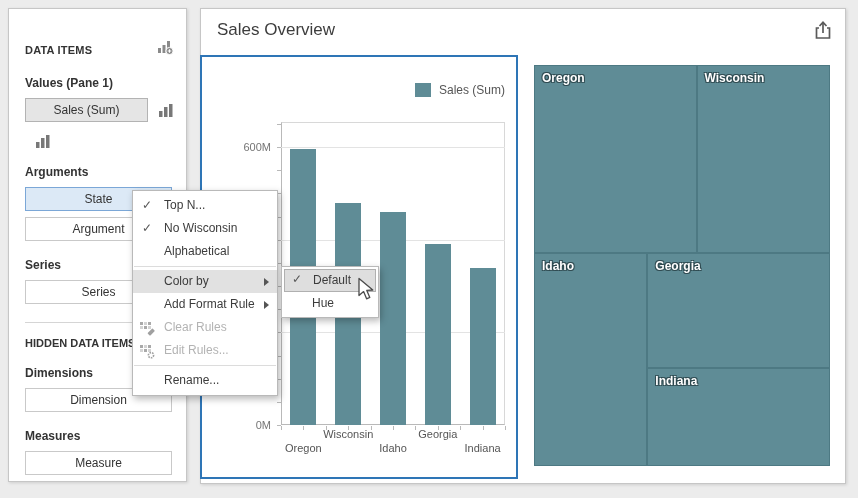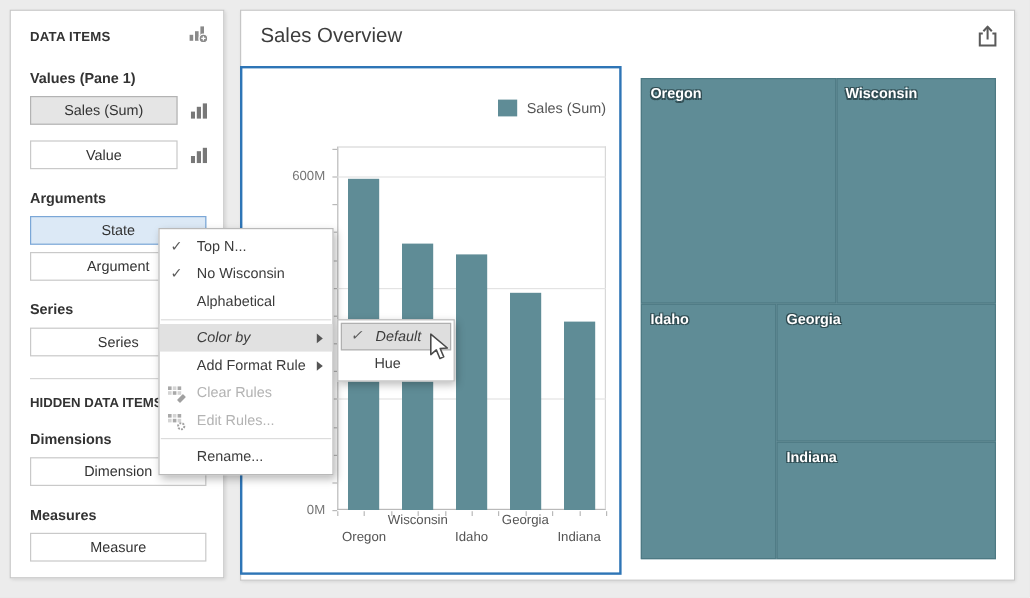--- a/index.html
+++ b/index.html
@@ -2,21 +2,21 @@
 <html><head>
 <meta charset="utf-8">
 <style>
   * { margin:0; padding:0; box-sizing:border-box; }
   body { background:#d8d8d8; font-family:"Liberation Sans", sans-serif; }
   .page { position:relative; width:858px; height:498px; background:#ececec; overflow:hidden; }
 
   
   .sidebar { position:absolute; left:8px; top:8px; width:179px; height:474px;
              background:#fff; border:1px solid #c6c6c6; box-shadow:1px 1px 3px rgba(0,0,0,.13); z-index:5; }
-  .sb-header { display:flex; justify-content:space-between; align-items:center; padding:12px 12px 0 16px; }
+  .sb-header { display:flex; justify-content:space-between; align-items:center; padding:31px 12px 0 16px; }
   .sb-title { font-size:11px; font-weight:bold; color:#333; letter-spacing:.2px; }
   .sb-label { font-size:12px; font-weight:bold; color:#333; margin:17px 16px 0 16px; }
   .sb-label.caps { font-size:11px; margin-top:14px; white-space:nowrap; }
   .sb-row { display:flex; align-items:center; padding:0 12px 0 16px; margin-top:8px; }
   .sb-row.tight { margin-top:6px; }
   .sb-row.gap { margin-top:13px; }
   .btn { height:24px; line-height:22px; text-align:center; font-size:12px; color:#333;
          background:#fff; border:1px solid #c9c9c9; width:147px; position:relative; }
   .btn.w-icon { width:123px; }
   .btn.grey { background:#e5e5e5; border-color:#b3b3b3; }
@@ -50,21 +50,21 @@
   .tile { position:absolute; background:#5f8c96; border:1px solid #4d7983; }
   .tile-label { display:inline-block; margin:5px 0 0 7px; font-size:12px; font-weight:bold; color:#fff;
                 text-shadow:-1px -1px 0 rgba(45,70,76,.85), 1px -1px 0 rgba(45,70,76,.85),
                             -1px 1px 0 rgba(45,70,76,.85), 1px 1px 0 rgba(45,70,76,.85); }
 
   
   .menu { position:absolute; left:132px; top:190px; width:146px; background:#fff;
           border:1px solid #b9b9b9; box-shadow:2px 3px 7px rgba(0,0,0,.28); z-index:50; padding:3px 0; }
   .menu-item { position:relative; height:23px; line-height:23px; font-size:12px; color:#3c3c3c;
                padding-left:31px; white-space:nowrap; cursor:default; }
-  .menu-item.highlight { background:#e1e1e1;font-style:italic; }
+  .menu-item.highlight { background:#e1e1e1; }
   .menu-item.disabled { color:#b3b3b3; }
   .mi-check { position:absolute; left:9px; top:0; font-size:12px; color:#5a5a5a; }
   .mi-arrow { position:absolute; right:8px; top:8px; width:0; height:0;
               border-top:4px solid transparent; border-bottom:4px solid transparent; border-left:5px solid #555; }
   .mi-icon { position:absolute; left:7px; top:5px; }
   .menu-sep { height:1px; background:#dcdcdc; margin:3px 1px; }
 
   .submenu { position:absolute; left:281px; top:266px; width:98px; background:#fff;
              border:1px solid #b9b9b9; box-shadow:2px 3px 7px rgba(0,0,0,.28); z-index:60; padding:2px; }
   .submenu .menu-item { padding-left:28px; }
@@ -98,21 +98,20 @@
       <div class="btn grey w-icon">Sales (Sum)</div>
       <span class="bar-ico">
         <svg width="14" height="13" viewBox="0 0 14 13">
             <rect x="0" y="7" width="3.5" height="6" fill="#787878"></rect>
             <rect x="5" y="3" width="3.5" height="10" fill="#787878"></rect>
             <rect x="10" y="0" width="3.5" height="13" fill="#787878"></rect>
           </svg>
       </span>
     </div>
     <div class="sb-row gap">
-      <div class="btn w-icon">Value</div>
       <span class="bar-ico">
         <svg width="14" height="13" viewBox="0 0 14 13">
             <rect x="0" y="7" width="3.5" height="6" fill="#787878"></rect>
             <rect x="5" y="3" width="3.5" height="10" fill="#787878"></rect>
             <rect x="10" y="0" width="3.5" height="13" fill="#787878"></rect>
           </svg>
       </span>
     </div>
 
     <div class="sb-label">Arguments</div>

